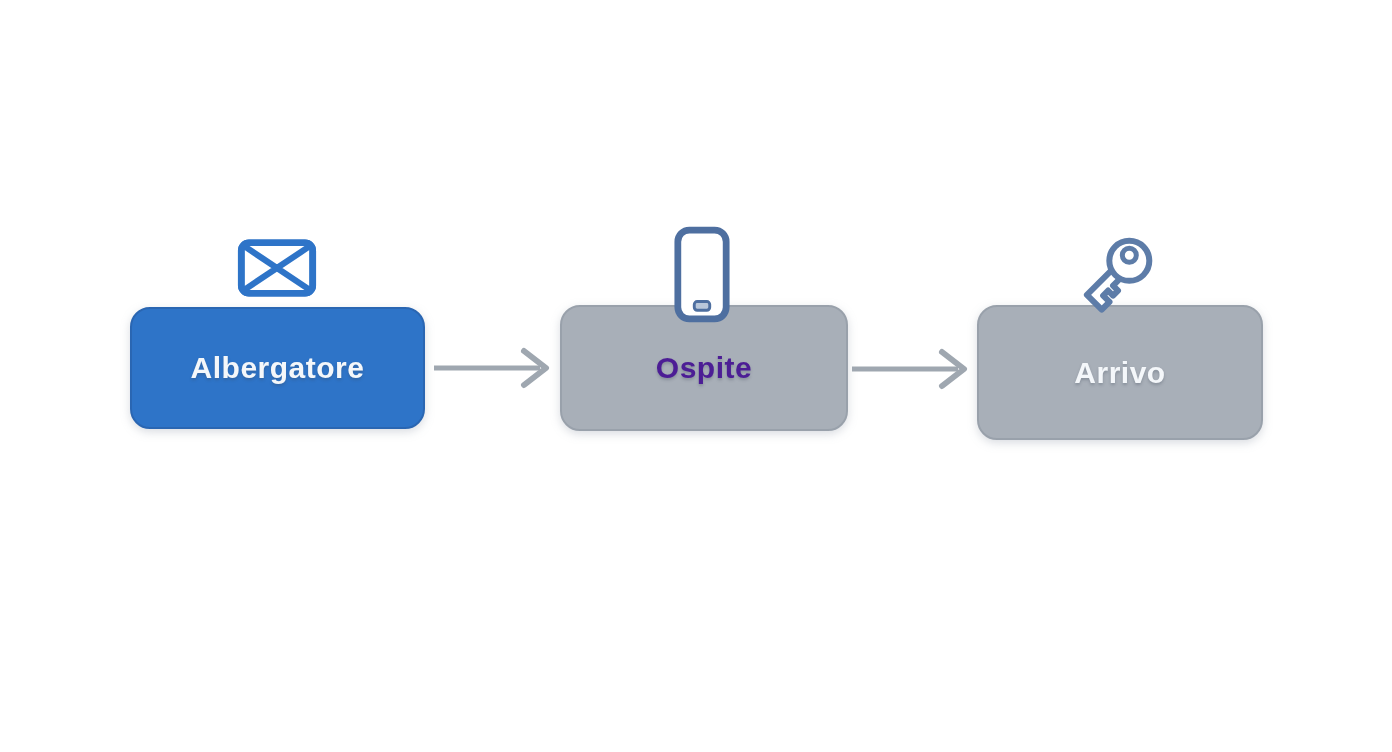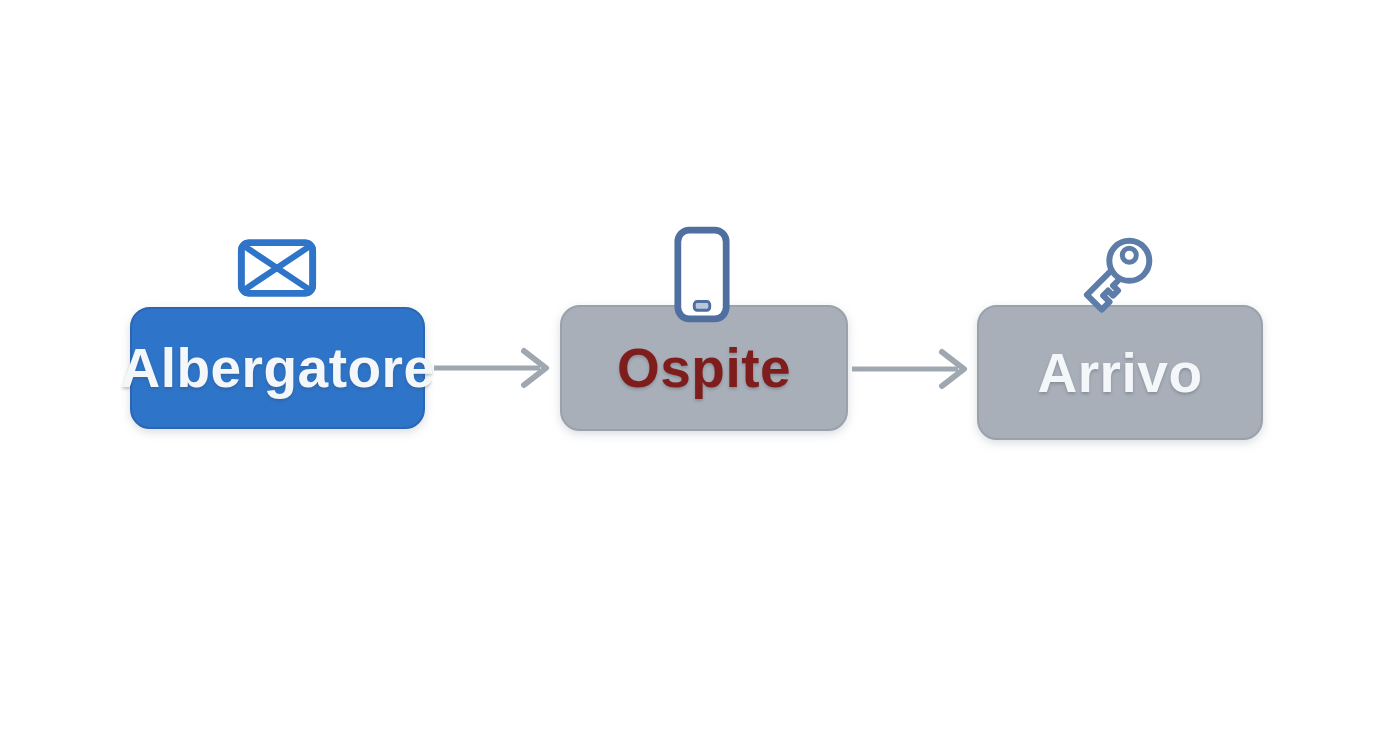--- a/index.html
+++ b/index.html
@@ -19,21 +19,21 @@
     position: absolute;
     display: flex;
     align-items: center;
     justify-content: center;
     border-radius: 20px;
     border: 2px solid transparent;
     box-shadow: 0 3px 10px rgba(145, 155, 168, 0.35);
     box-sizing: border-box;
   }
   .node-label {
-    font-size: 55px;
+    font-size: 30px;
     font-weight: bold;
     letter-spacing: 0.5px;
     text-shadow: 0 2px 3px rgba(60, 70, 85, 0.30);
     user-select: none;
   }
   .icon-wrap {
     position: absolute;
     line-height: 0;
   }
   
@@ -79,21 +79,21 @@
         <circle cx="70" cy="48" r="20" fill="#ffffff" stroke="#5d7ca8" stroke-width="6"></circle>
         <circle cx="74" cy="44" r="7" fill="#ffffff" stroke="#5d7ca8" stroke-width="5"></circle>
       </g>
     </svg>
   </div>
 
   <div class="node-box" id="box-0" style="background: rgb(46, 116, 200); border-color: rgb(42, 102, 178); color: rgb(244, 247, 250);">
     <span class="node-label">Albergatore</span>
   </div>
 
-  <div class="node-box" id="box-1" style="background: rgb(168, 175, 184); border-color: rgb(153, 161, 171); color: #7f1d1d; align-items: center;">
+  <div class="node-box" id="box-1" style="background: rgb(168, 175, 184); border-color: rgb(153, 161, 171); color: #4c1d95; align-items: center;">
     <span class="node-label">Ospite</span>
   </div>
 
   <div class="node-box" id="box-2" style="background: rgb(168, 175, 184); border-color: rgb(153, 161, 171); color: rgb(244, 247, 250);">
     <span class="node-label">Arrivo</span>
   </div>
 
   <div class="arrow-wrap" id="arrow-0">
     <svg width="122" height="42" viewBox="0 0 122 42">
       <line x1="2" y1="21" x2="108" y2="21" stroke="#9fa7b0" stroke-width="5"></line>

